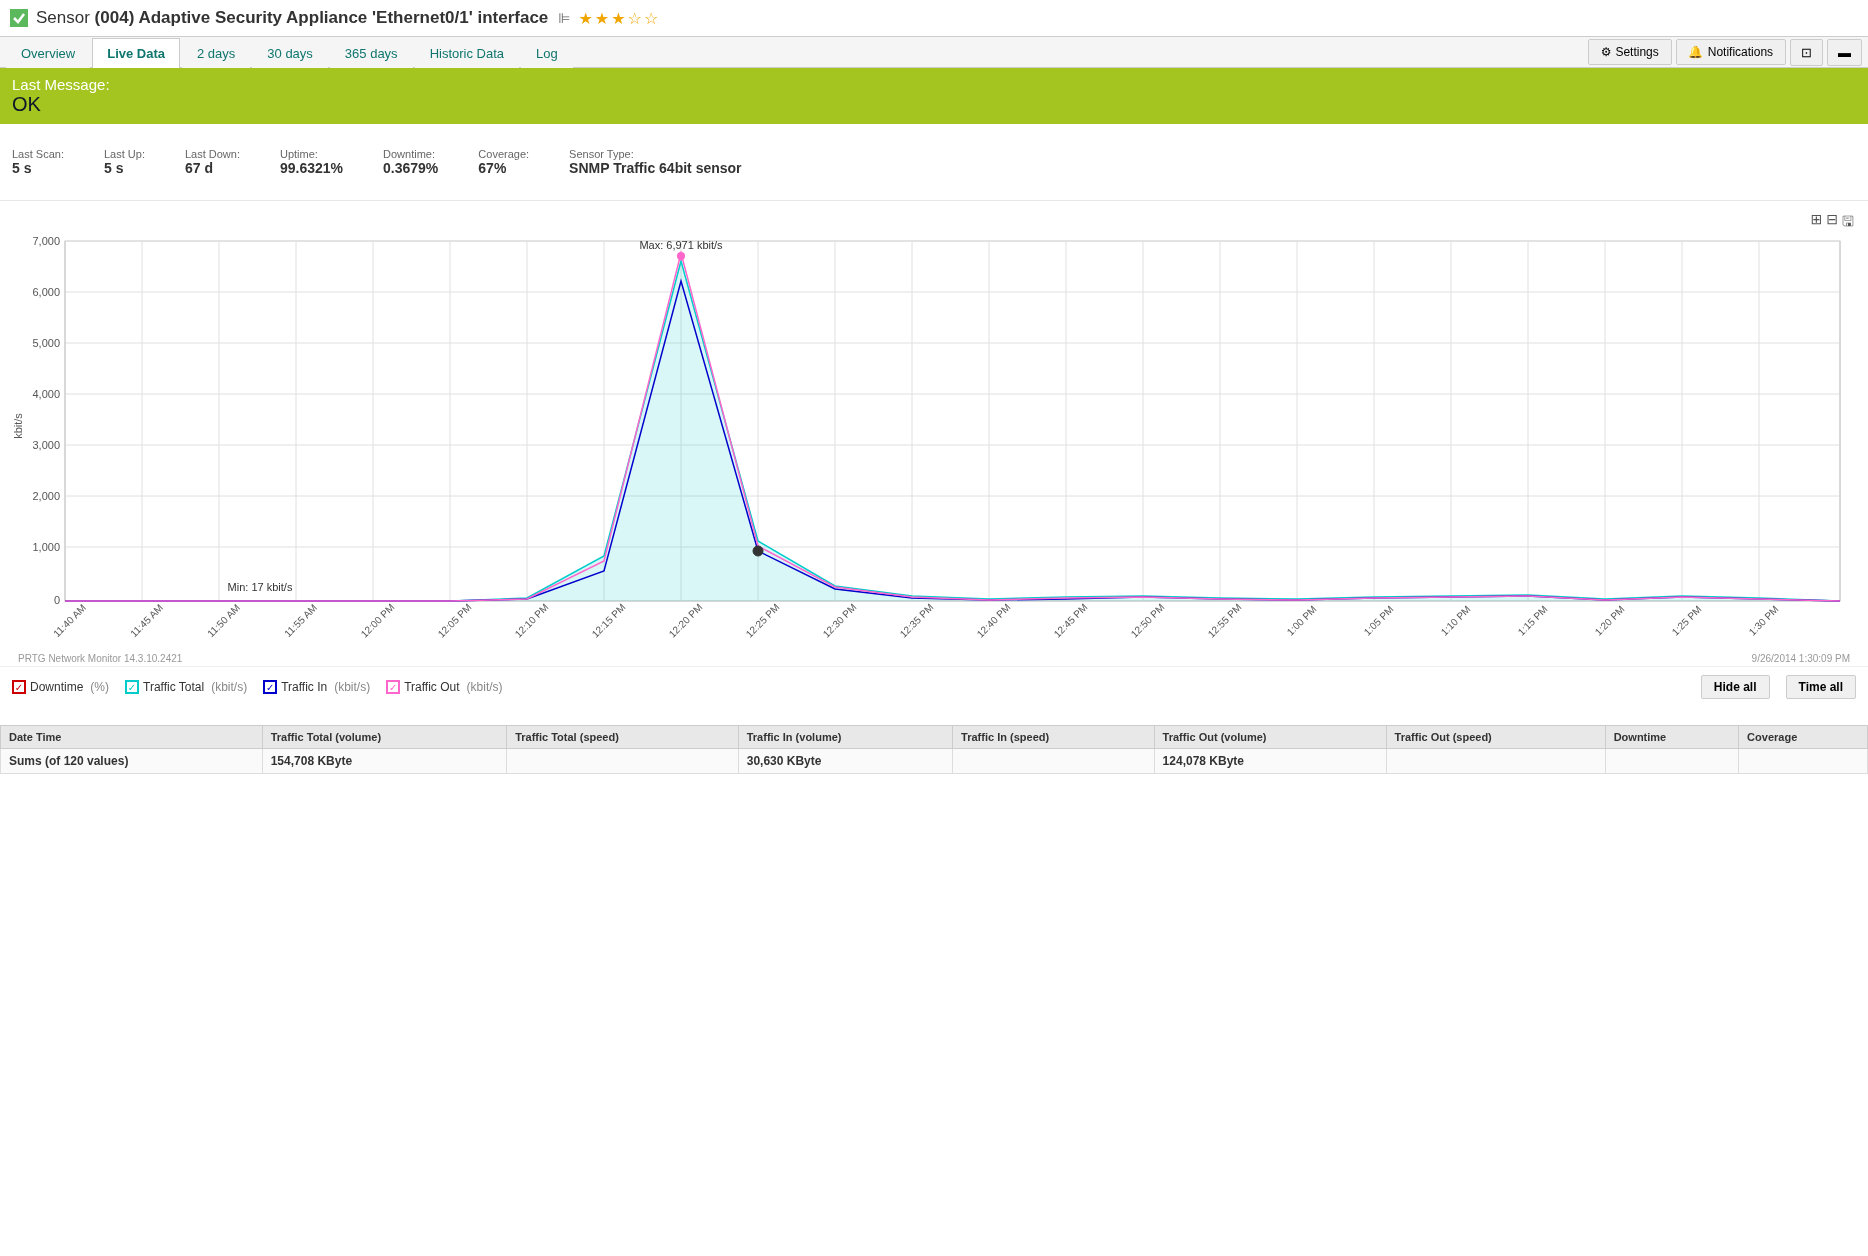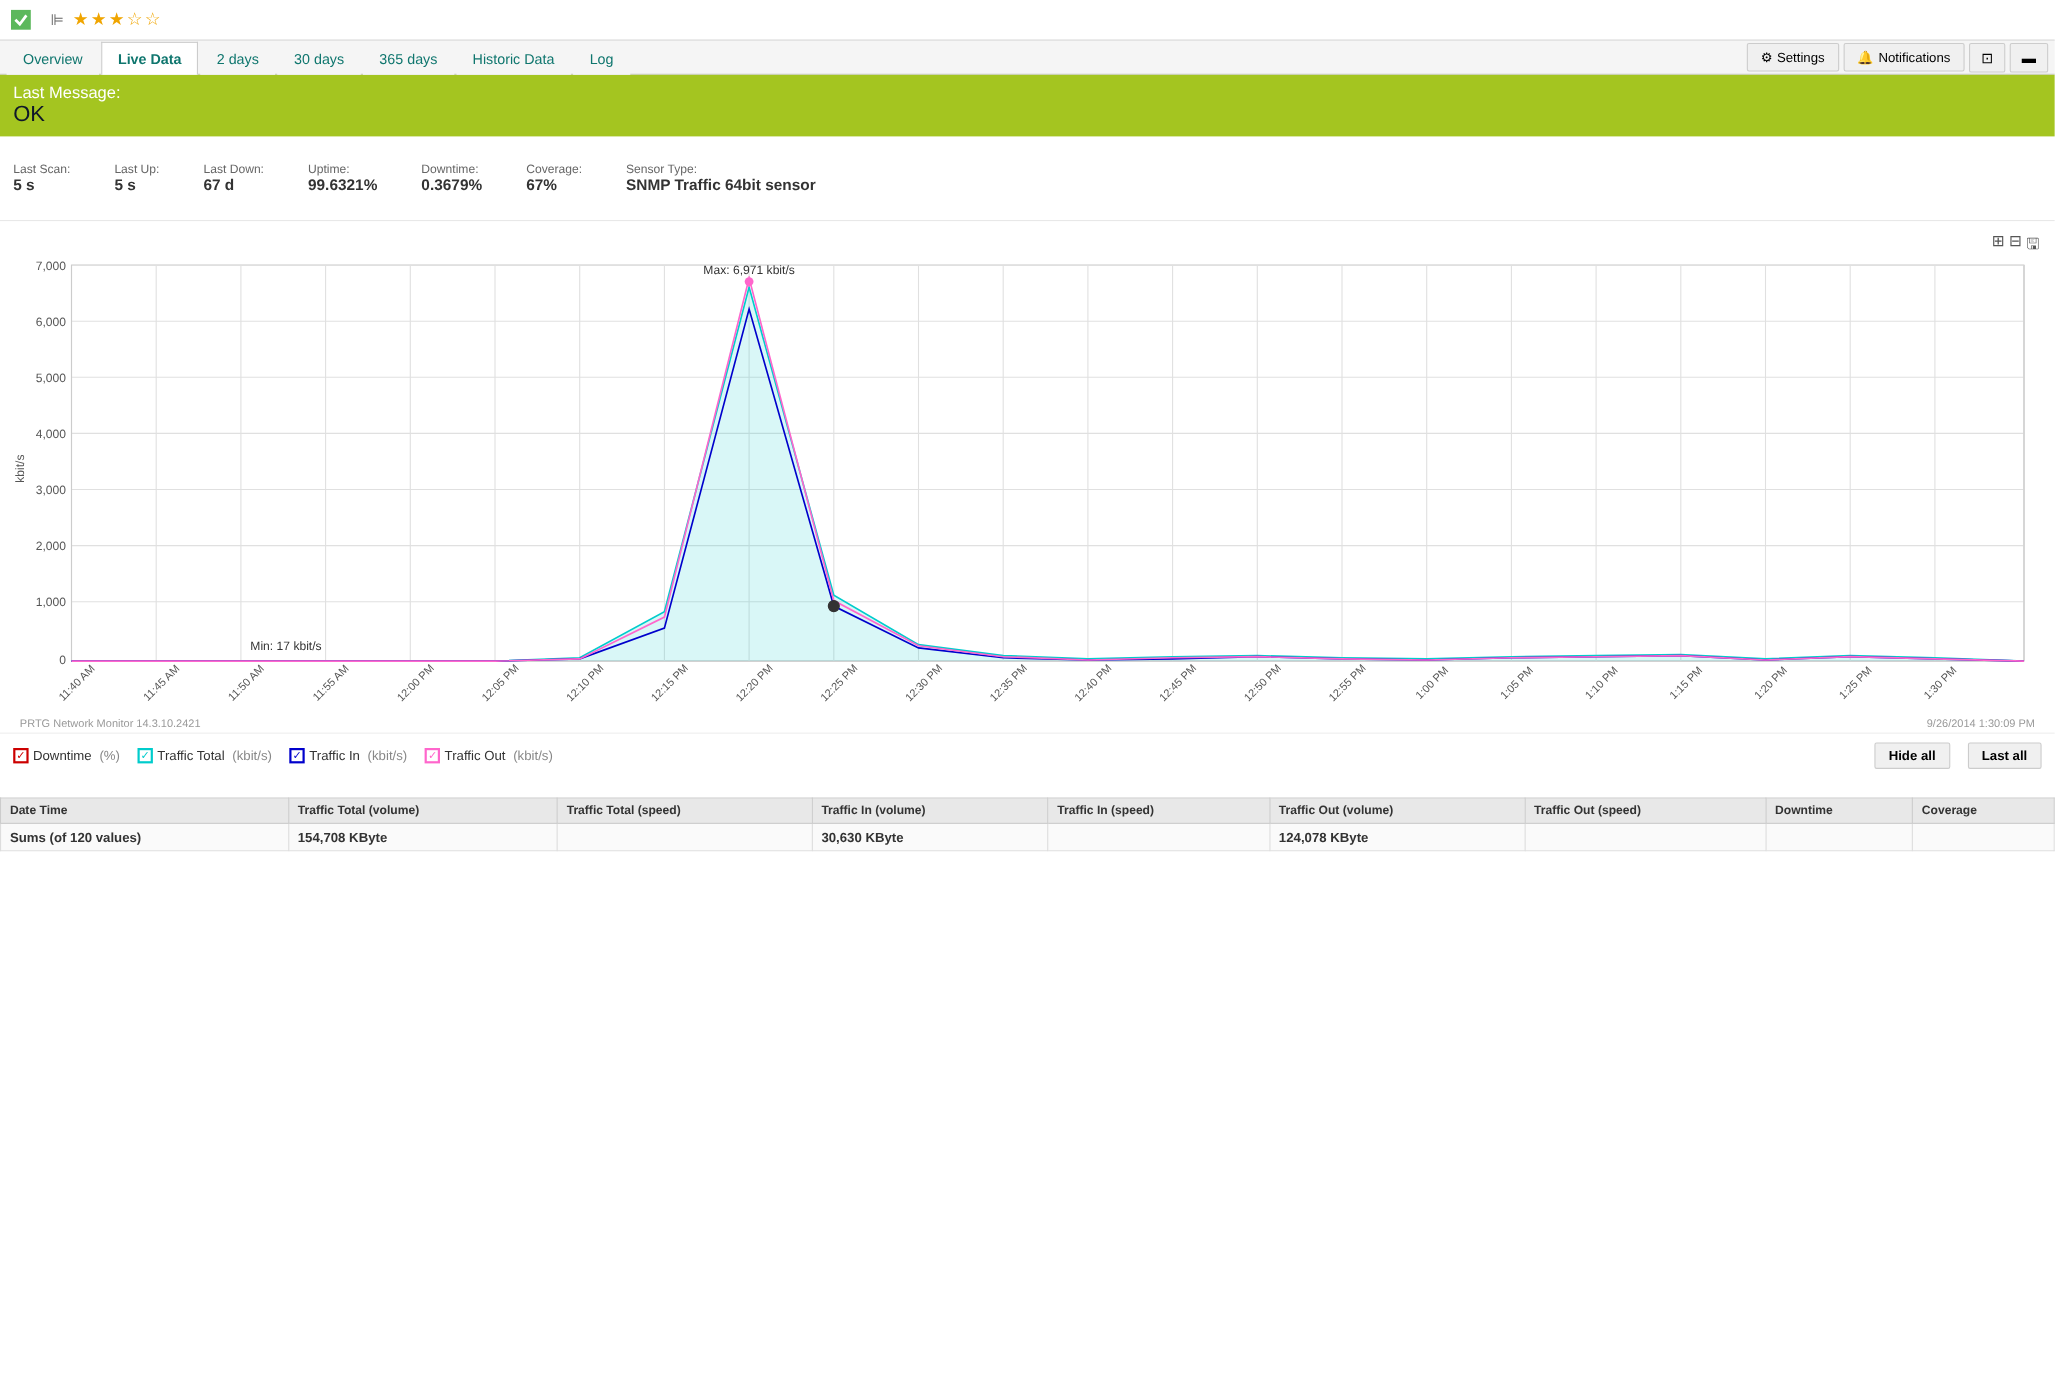--- a/index.html
+++ b/index.html
@@ -204,20 +204,24 @@
   </style>
 </head>
 <body>
 
 <div class="page-header">
   <div class="header-checkbox">
     <svg viewBox="0 0 14 14" fill="white">
         <polyline points="2,7 6,11 12,3" stroke="white" stroke-width="2.5" fill="none"></polyline>
       </svg>
   </div>
+  <span class="header-title">
+    <span>Sensor</span>
+    <span class="bold">(004) Adaptive Security Appliance 'Ethernet0/1' interface</span>
+  </span>
   <span class="header-pin">⊫</span>
   <span class="header-stars">★★★☆☆</span>
 </div>
 
 <div class="tabs-bar">
   <div class="tab">Overview</div>
   <div class="tab active">Live Data</div>
   <div class="tab">2 days</div>
   <div class="tab">30 days</div>
   <div class="tab">365 days</div>
@@ -391,21 +395,21 @@
     <span>Traffic In</span>
     <span style="color:#888; margin-left:3px;">(kbit/s)  </span>
   </div>
   <div class="legend-item">
     <div class="legend-checkbox" style="border-color:#ff66cc; color:#ff66cc;">✓</div>
     <span>Traffic Out</span>
     <span style="color:#888; margin-left:3px;">(kbit/s)</span>
   </div>
   <div class="legend-spacer"></div>
   <button class="legend-btn">Hide all</button>
-  <button class="legend-btn">Last all</button>
+  <button class="legend-btn">Time all</button>
 </div>
 
 <table class="data-table">
   <thead>
     <tr>
       <th>Date Time</th>
       <th>Traffic Total (volume)</th>
       <th>Traffic Total (speed)</th>
       <th>Traffic In (volume)</th>
       <th>Traffic In (speed)</th>

